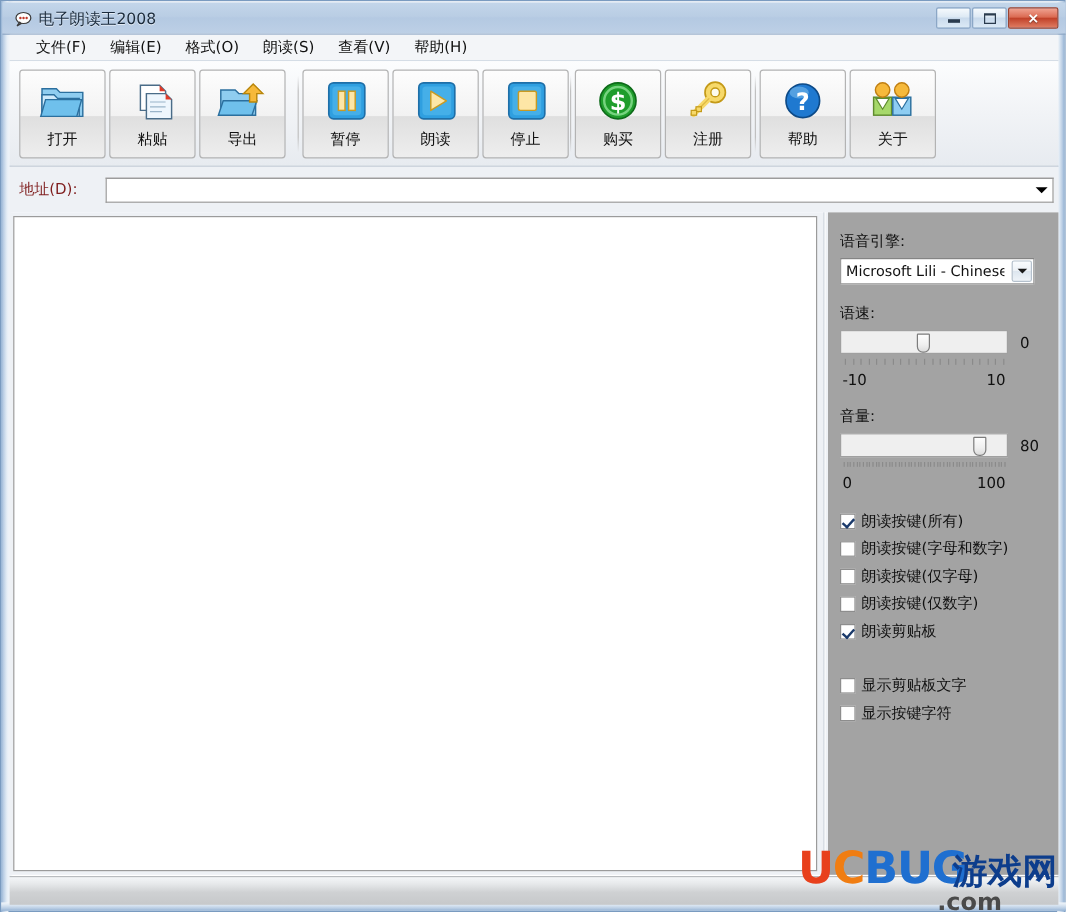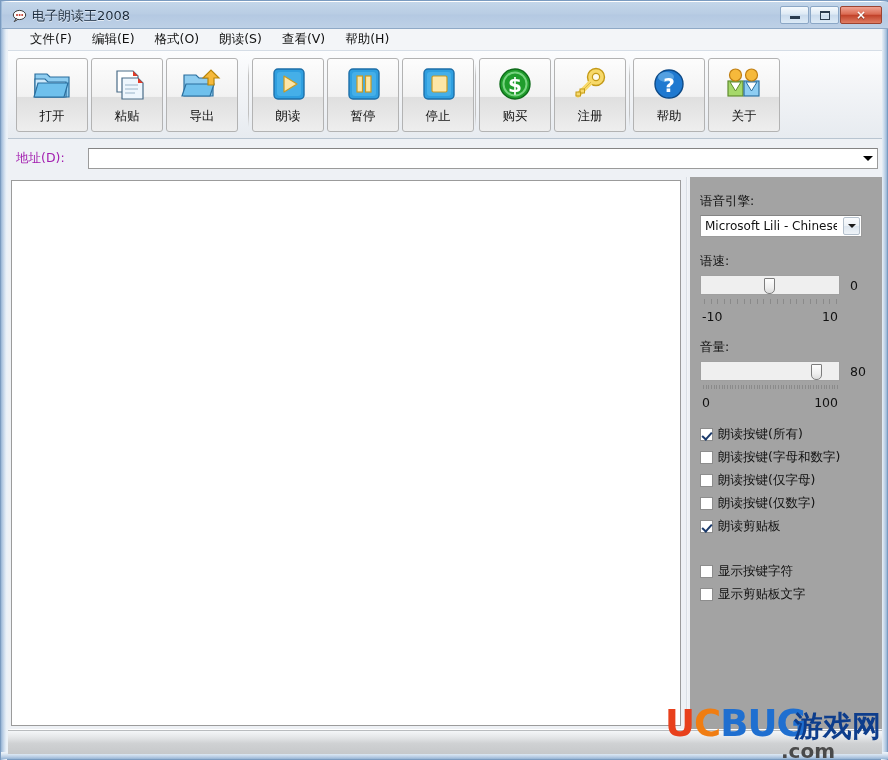--- a/index.html
+++ b/index.html
@@ -113,21 +113,21 @@
     background: linear-gradient(to bottom, rgba(190,190,190,0), #c0c0c0 20%, #c0c0c0 80%, rgba(190,190,190,0));
   }
 
   
   #addrbar {
     position: absolute; left: 7px; top: 138px;
     width: 874px; height: 38px;
     background: #eef1f5;
     display: flex; align-items: center;
   }
-  #addr-label { margin-left: 8px; font-size: 12.5px; color: #a21caf; width: 72px; }
+  #addr-label { margin-left: 8px; font-size: 12.5px; color: #7f1d1d; width: 72px; }
   #addr-combo {
     position: relative;
     width: 790px; height: 21px;
     background: #ffffff;
     border: 1px solid #9b9b9b;
     border-top-color: #848484;
     display: flex; align-items: center;
   }
   #addr-input {
     border: 0; outline: 0; background: transparent;
@@ -393,35 +393,35 @@
     </div>
 
     <div class="tb-sep" style="left:240px;"></div>
 
     <div class="tb-group" style="left:244px;">
       <div class="tbbtn">
         <span class="tbicon">
           <svg width="44" height="40" viewBox="0 0 44 40">
             <rect x="8" y="4" width="30" height="30" rx="4" fill="#2f9fe0" stroke="#1e6fa8" stroke-width="1.4"></rect>
             <rect x="11" y="7" width="24" height="24" rx="3" fill="#5cc0f0" opacity="0.5"></rect>
-            <path d="M18 11 L31 19 L18 27 Z" fill="#fde6a6" stroke="#c99a22" stroke-width="1.2" stroke-linejoin="round"></path>
-          </svg>
-        </span>
-        <span class="tblabel">朗读</span>
+            <rect x="16" y="11" width="5.5" height="16" fill="#fde6a6" stroke="#c99a22" stroke-width="1.2"></rect>
+            <rect x="24.5" y="11" width="5.5" height="16" fill="#fde6a6" stroke="#c99a22" stroke-width="1.2"></rect>
+          </svg>
+        </span>
+        <span class="tblabel">暂停</span>
       </div>
       <div class="tbbtn">
         <span class="tbicon">
           <svg width="44" height="40" viewBox="0 0 44 40">
             <rect x="8" y="4" width="30" height="30" rx="4" fill="#2f9fe0" stroke="#1e6fa8" stroke-width="1.4"></rect>
             <rect x="11" y="7" width="24" height="24" rx="3" fill="#5cc0f0" opacity="0.5"></rect>
-            <rect x="16" y="11" width="5.5" height="16" fill="#fde6a6" stroke="#c99a22" stroke-width="1.2"></rect>
-            <rect x="24.5" y="11" width="5.5" height="16" fill="#fde6a6" stroke="#c99a22" stroke-width="1.2"></rect>
-          </svg>
-        </span>
-        <span class="tblabel">暂停</span>
+            <path d="M18 11 L31 19 L18 27 Z" fill="#fde6a6" stroke="#c99a22" stroke-width="1.2" stroke-linejoin="round"></path>
+          </svg>
+        </span>
+        <span class="tblabel">朗读</span>
       </div>
       <div class="tbbtn">
         <span class="tbicon">
           <svg width="44" height="40" viewBox="0 0 44 40">
             <rect x="8" y="4" width="30" height="30" rx="4" fill="#2f9fe0" stroke="#1e6fa8" stroke-width="1.4"></rect>
             <rect x="11" y="7" width="24" height="24" rx="3" fill="#5cc0f0" opacity="0.5"></rect>
             <rect x="16" y="11" width="15" height="16" rx="1.5" fill="#fde6a6" stroke="#c99a22" stroke-width="1.2"></rect>
           </svg>
         </span>
         <span class="tblabel">停止</span>
@@ -630,25 +630,25 @@
         </div>
         <div class="cbrow">
           <span class="cbox checked"></span>
           <span class="cblabel">朗读剪贴板</span>
         </div>
       </div>
 
       <div style="margin-top:22px;">
         <div class="cbrow">
           <span class="cbox"></span>
-          <span class="cblabel">显示按键字符</span>
+          <span class="cblabel">显示剪贴板文字</span>
         </div>
         <div class="cbrow">
           <span class="cbox"></span>
-          <span class="cblabel">显示剪贴板文字</span>
+          <span class="cblabel">显示按键字符</span>
         </div>
       </div>
 
     </div>
   </div>
 
   <div id="statusbar"></div>
 
   <div id="watermark">
     <span id="wm-main"><span class="c1">U</span><span class="c2">C</span><span class="c3">BUG</span></span>

